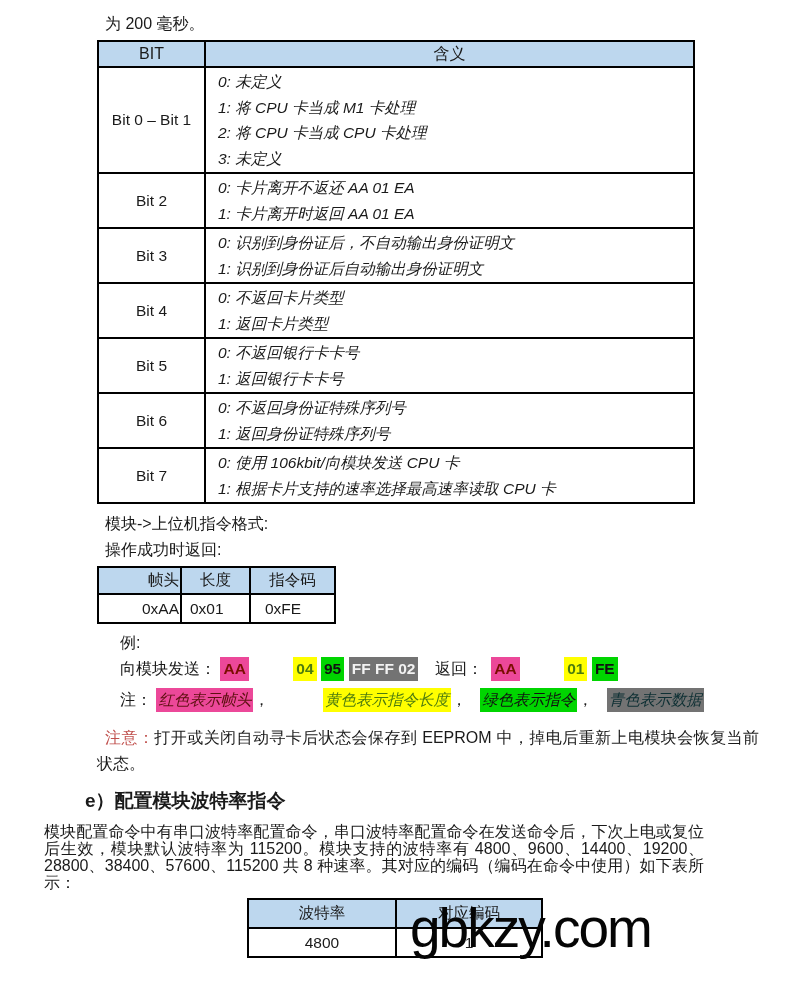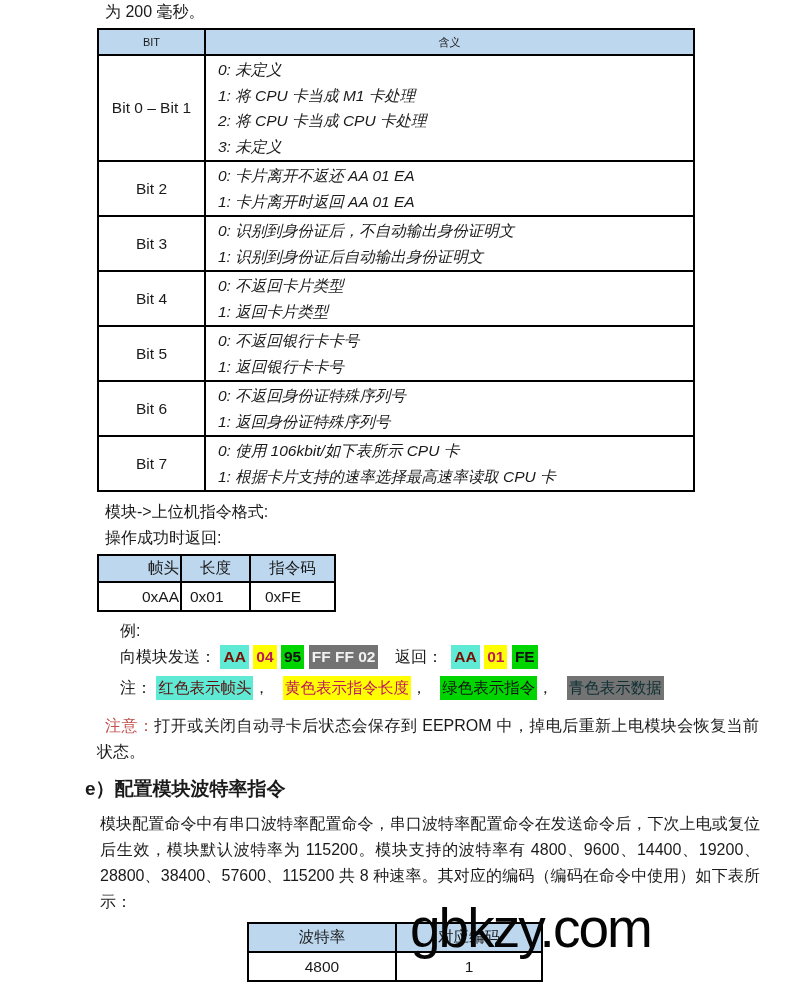--- a/index.html
+++ b/index.html
@@ -6,27 +6,27 @@
   .page{
     position:relative;
     width:790px;height:984px;
     overflow:hidden;
     background:#ffffff;
     color:#1a1a1a;
     font-family:"Liberation Sans","DejaVu Sans",sans-serif;
     font-size:16px;
   }
   .intro{margin:0 0 0 105px;line-height:21px;}
-  .intro.first{padding-top:1px;}
+  .intro.first{padding-top:13px;}
 
   
   table{border-collapse:collapse;}
   .bit-table{margin:6px 0 0 97px;width:598px;table-layout:fixed;}
   .bit-table th,.bit-table td{border:2px solid #000;padding:0;}
-  .bit-table th{background:#bdd7ee;font-weight:400;height:24px;font-size:11px;margin-left:33px;}
+  .bit-table th{background:#bdd7ee;font-weight:400;height:24px;font-size:16px;margin-left:33px;}
   .bit-table .col-bit{width:105px;}
   .bit-table td.bit-name{text-align:center;font-size:15.5px;}
   .bit-table td.meaning{padding:1px 4px 1px 12px;}
   .bit-table .mline{line-height:25.5px;font-size:15.5px;white-space:nowrap;font-style:italic;}
 
   .fmt-line{margin:9px 0 0 105px;line-height:22px;}
   .fmt-line2{margin:4px 0 0 105px;line-height:22px;}
 
   
   .resp-table{margin:5px 0 0 97px;table-layout:fixed;}
@@ -36,35 +36,35 @@
   .resp-table .c1{width:72px;text-align:right;}
   .resp-table .c2{width:58px;}
   .resp-table .c3{width:68px;}
   .resp-table td.c3v{padding-left:14px;}
 
   .example-label{margin:8px 0 0 120px;line-height:21px;}
   .byte-line{margin:4px 0 0 120px;line-height:24px;}
   .note-line{margin:7px 0 0 120px;line-height:24px;}
 
   .chip{display:inline-block;padding:0 3px;font-weight:600;font-size:15.5px;}
-  .bg-red{background:#5eead4;color:#7a0d00;}
-  .bg-yellow{background:#ffff00;color:#be185d;}
+  .bg-red{background:#ec4899;color:#7a0d00;}
+  .bg-yellow{background:#ffff00;color:#4d7c0f;margin-left:40px;}
   .bg-green{background:#00d500;color:#111;text-align:center;}
   .bg-teal{background:#737373;color:#f2f2f2;}
-  .note-chip{display:inline-block;padding:0 2px;font-size:15.5px;font-weight:400;}
+  .note-chip{display:inline-block;padding:0 2px;font-size:15.5px;font-weight:400;font-style:italic;}
   .note-chip.bg-red{color:#5d1010;}
   .note-chip.bg-teal{color:#0d2f33;}
   .sep{display:inline-block;margin-right:9px;}
   .ret-label{margin:0 4px 0 12px;}
 
   .notice{margin:13px 0 0 97px;width:662px;line-height:26px;text-indent:8px;text-align:justify;}
   .notice-label{color:#c0504d;}
 
   .sec-heading{margin:11px 16px 0 85px;font-size:19px;font-weight:700;line-height:26px;}
-  .sec-para{margin:9px 0 0 100px;width:660px;line-height:26px;text-align:justify;}
+  .sec-para{margin:9px 0 0 44px;width:660px;line-height:17px;text-align:justify;}
 
   
   .baud-table{margin:7px 0 0 247px;table-layout:fixed;}
   .baud-table th,.baud-table td{border:2px solid #000;font-size:15.5px;text-align:center;}
   .baud-table th{background:#bdd7ee;font-weight:400;height:25px;}
   .baud-table td{height:25px;}
   .baud-table .bc1{width:144px;}
   .baud-table .bc2{width:142px;}
 
   .watermark{
@@ -127,21 +127,21 @@
     <tr>
       <td class="bit-name">Bit 6</td>
       <td class="meaning">
         <div class="mline">0: 不返回身份证特殊序列号</div>
         <div class="mline">1: 返回身份证特殊序列号</div>
       </td>
     </tr>
     <tr>
       <td class="bit-name">Bit 7</td>
       <td class="meaning">
-        <div class="mline">0: 使用 106kbit/如下表所示 CPU 卡</div>
+        <div class="mline">0: 使用 106kbit/向模块发送 CPU 卡</div>
         <div class="mline">1: 根据卡片支持的速率选择最高速率读取 CPU 卡</div>
       </td>
     </tr>
   </tbody>
     </table>
 
   <div class="fmt-line">模块-&gt;上位机指令格式:</div>
   <div class="fmt-line2">操作成功时返回:</div>
 
   <table class="resp-table">

